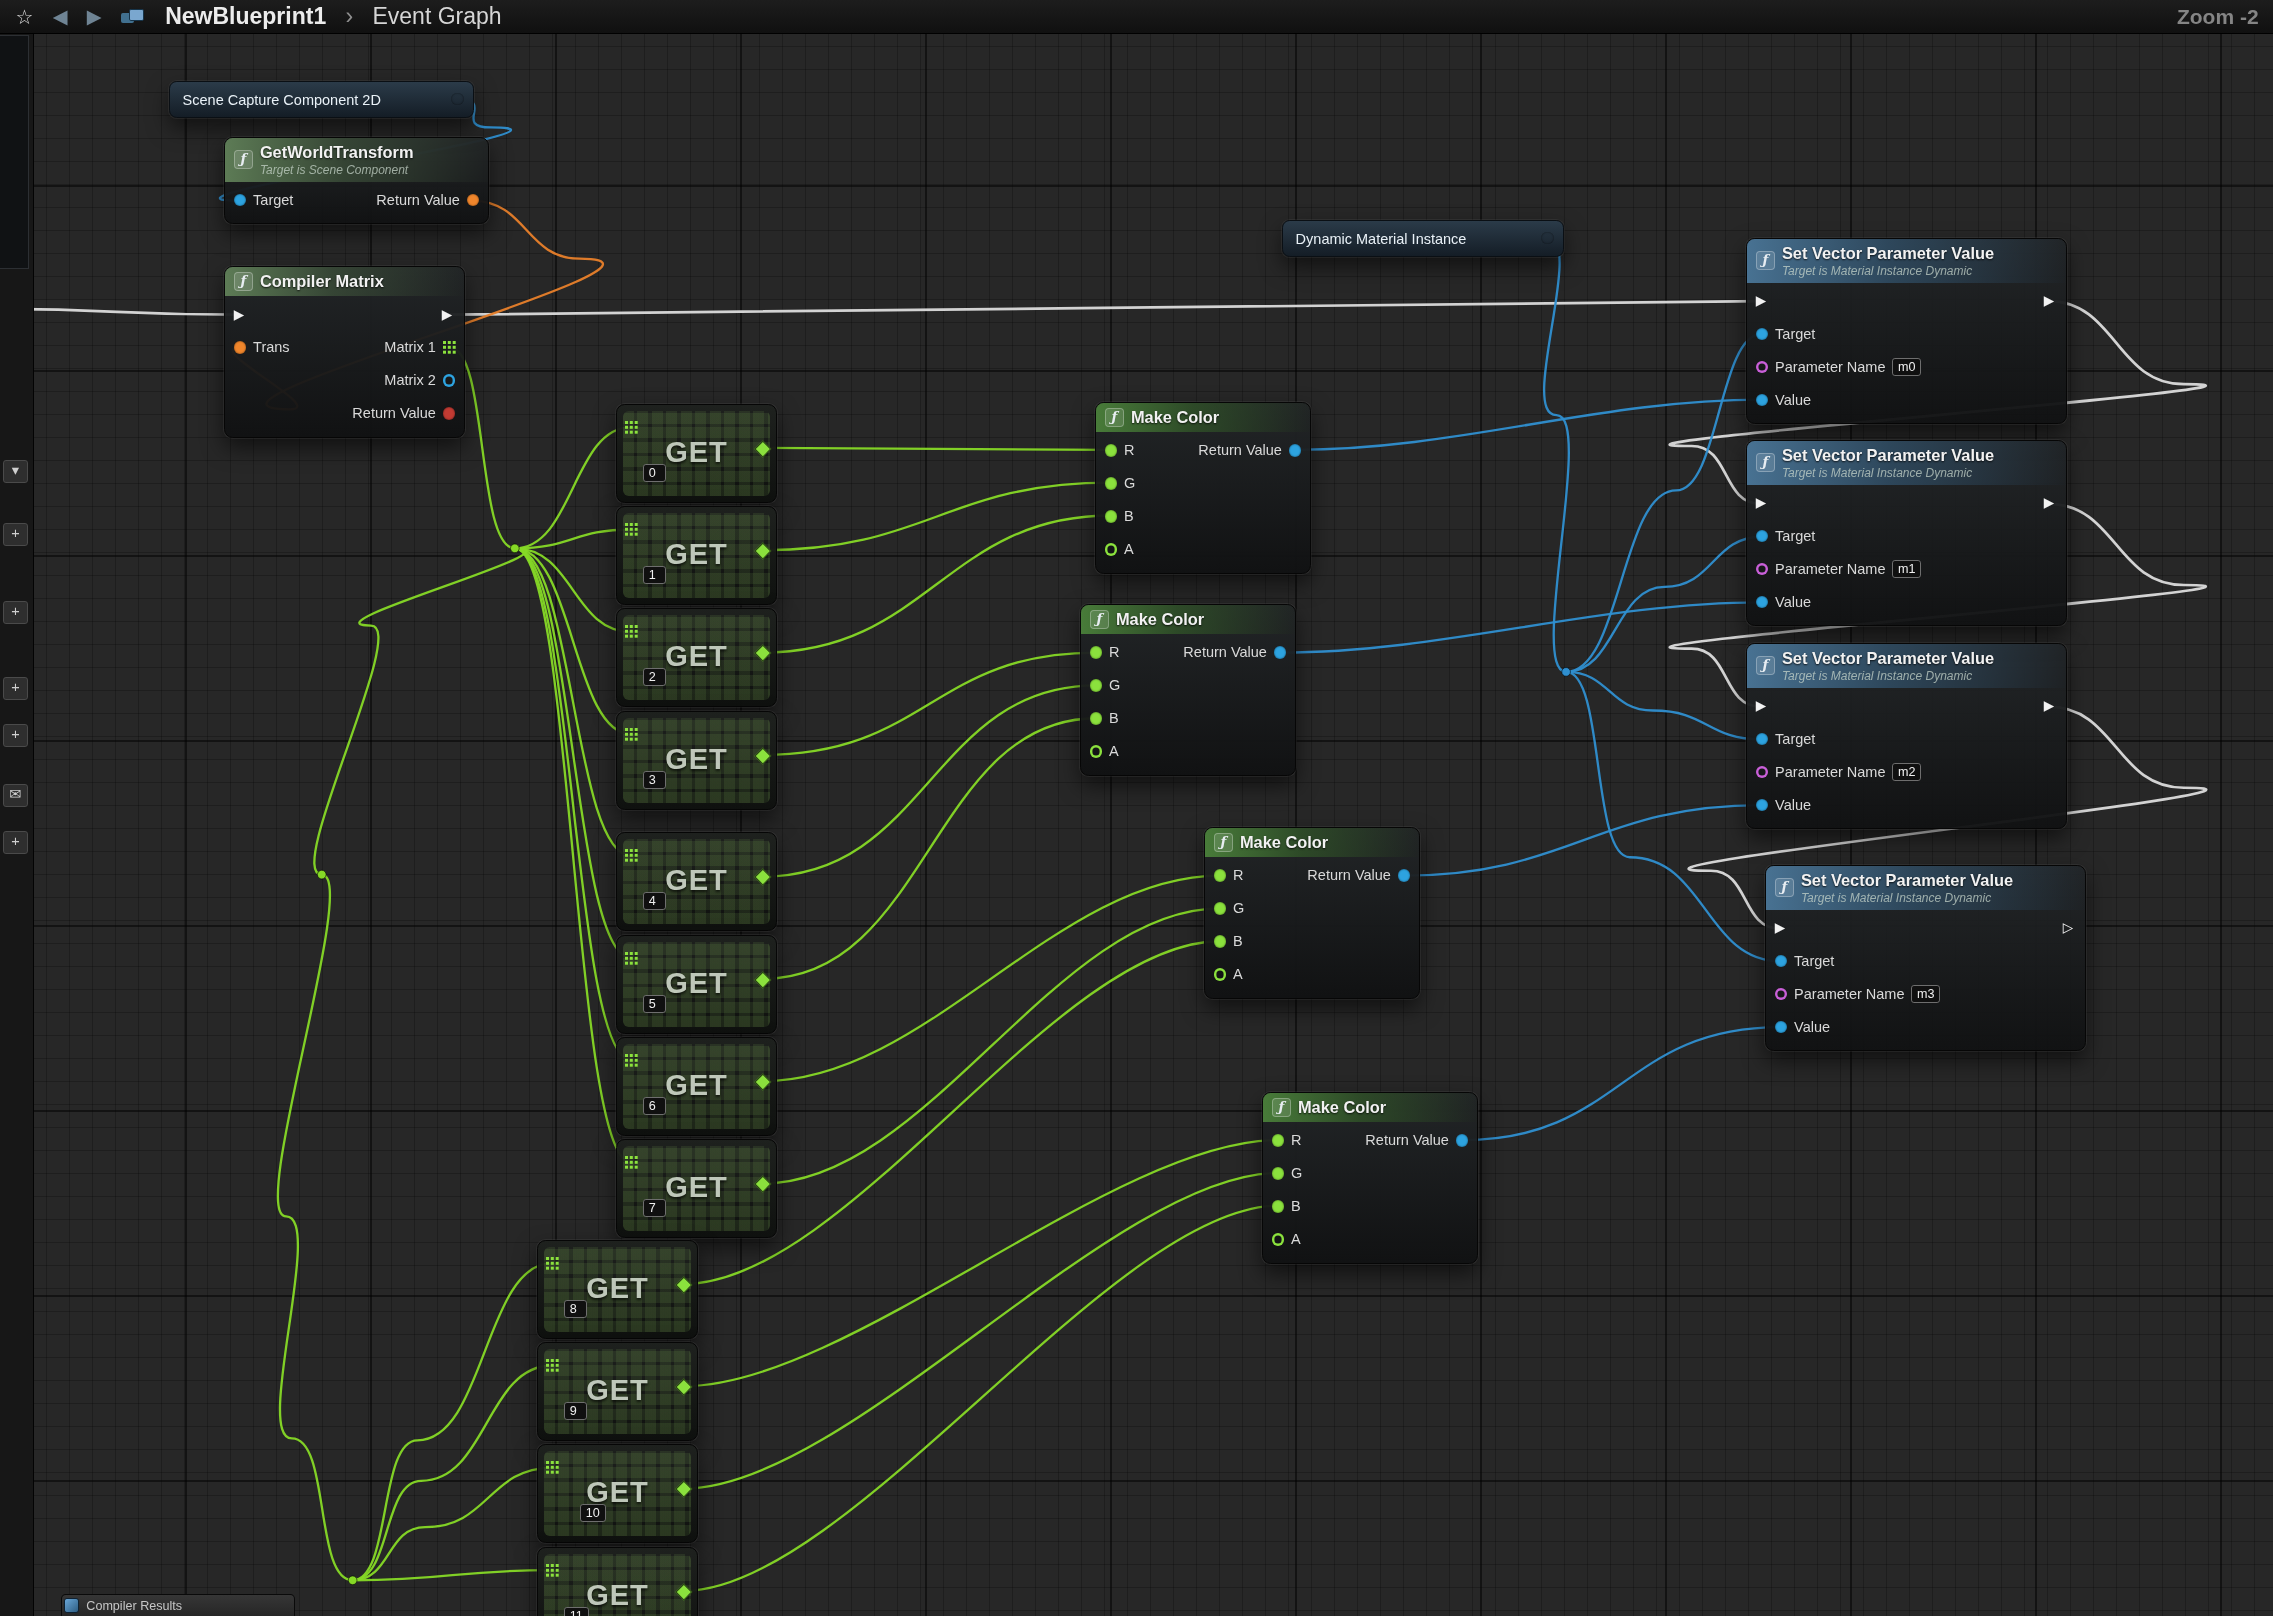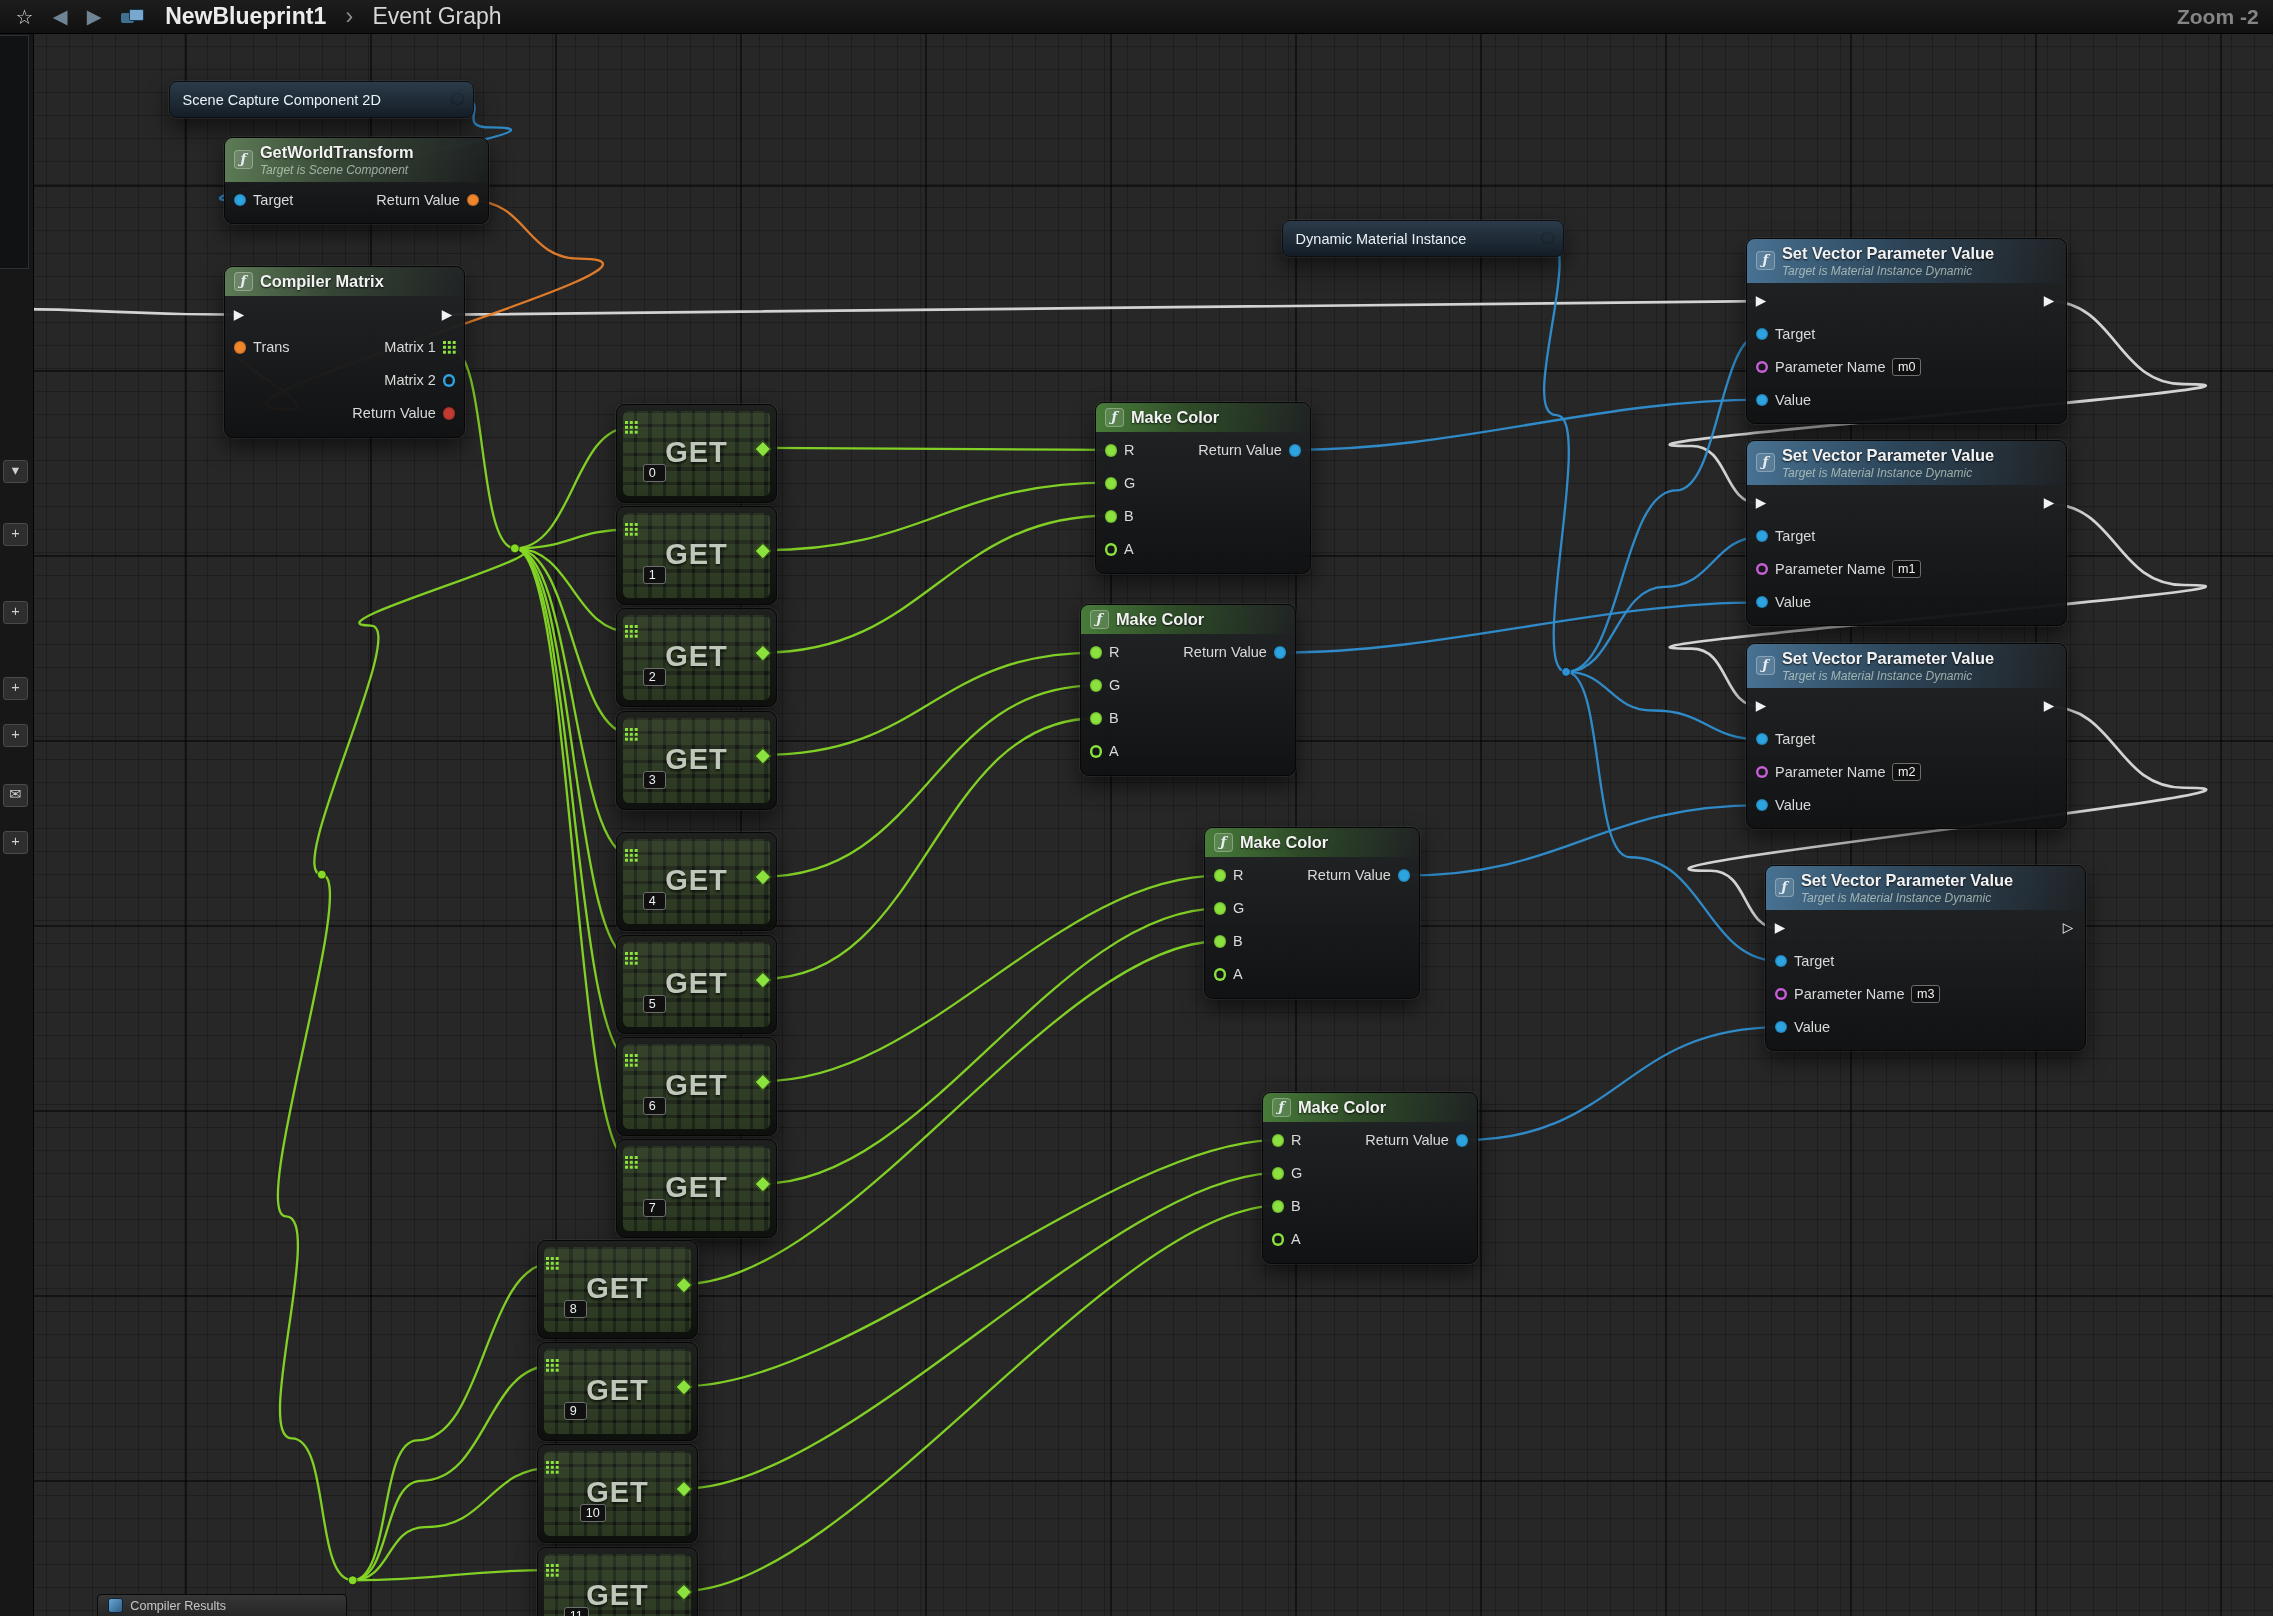--- a/index.html
+++ b/index.html
@@ -29,21 +29,21 @@
   
   #leftstrip{position:absolute;left:0;top:33px;bottom:0;width:33px;background:#171717;
     border-right:1px solid #030303;z-index:15;}
   #leftpanel-frag{position:absolute;left:0;top:1.9px;width:28px;height:232px;background:#101214;
     border:1px solid #2c2f33;border-left:none;}
   .sidebtn{position:absolute;left:2.9px;width:23px;height:21px;background:#2e2e2e;border:1px solid #4a4a4a;
     border-radius:2.9px;color:#cfcfcf;font-size:14.5px;line-height:19.3px;text-align:center;}
   
   #bottomtab{position:absolute;left:61px;bottom:0;height:21px;width:228px;z-index:20;
     background:linear-gradient(180deg,#363636,#262626);border:1px solid #0a0a0a;border-bottom:none;
-    border-radius:4.8px 4.8px 0 0;display:flex;align-items:center;gap:7.7px;padding:0 10px;margin-left:36px;}
+    border-radius:4.8px 4.8px 0 0;display:flex;align-items:center;gap:7.7px;padding:0 2px;}
   .tab-ico{width:12.6px;height:12.6px;background:linear-gradient(135deg,#69a7d8,#2e5d82);
     border-radius:2.9px;border:1px solid #0e2233;flex:none;}
   #bottomtab span:last-child{font-size:12.6px;color:#c6c6c6;white-space:nowrap;}
   
   #watermark{position:absolute;right:54px;top:1456px;z-index:1;font-size:97px;font-weight:bold;
     letter-spacing:2.9px;color:#4e4e4e;opacity:.85;}
   
   #wires{position:absolute;left:0;top:0;z-index:2;pointer-events:none;}
   #nodes-layer{position:absolute;inset:0;z-index:3;}
   

